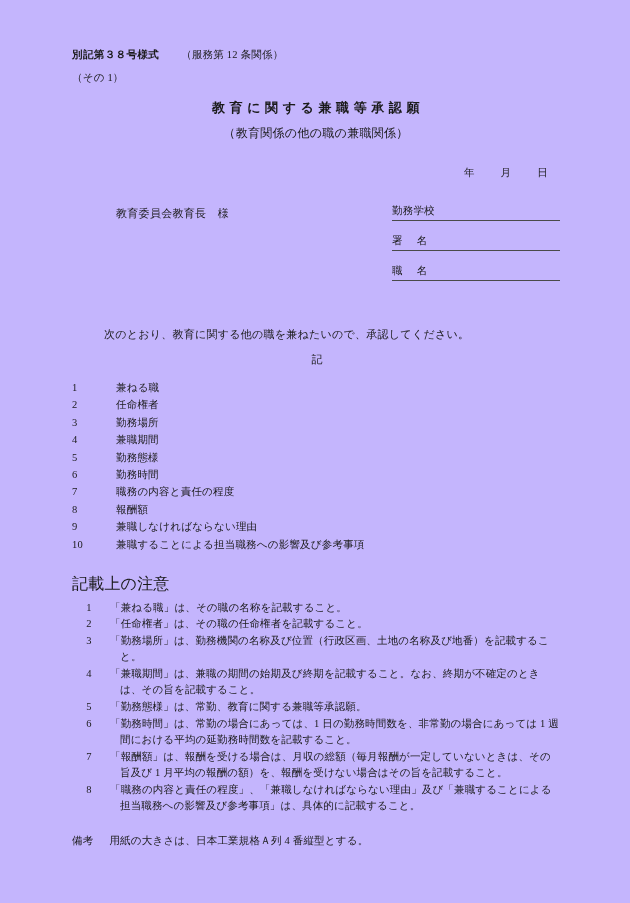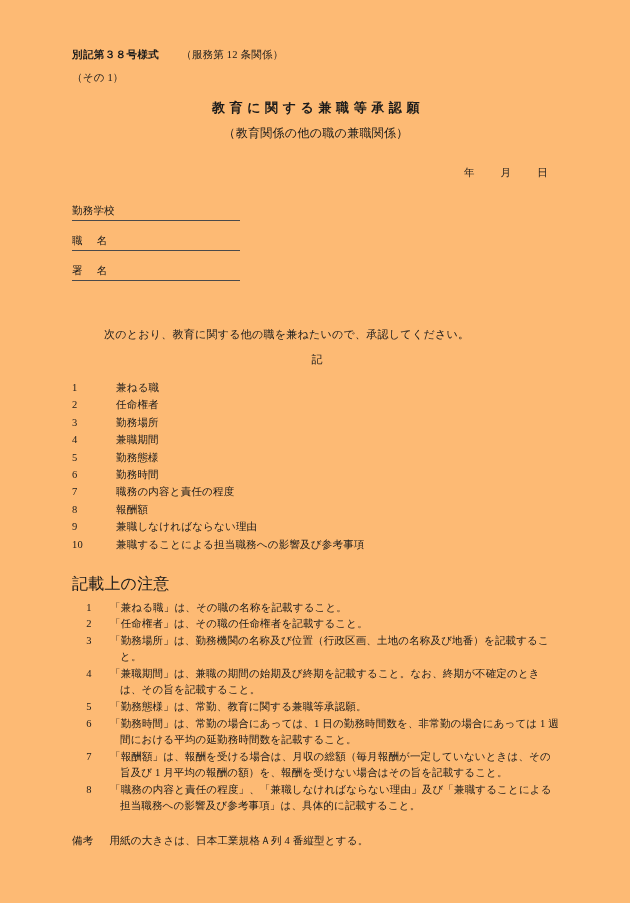--- a/index.html
+++ b/index.html
@@ -9,21 +9,21 @@
     background: #ffffff;
   }
   body {
     font-family: "Liberation Serif", "DejaVu Serif", serif;
     color: #1a1a1a;
   }
   .page {
     position: relative;
     width: 630px;
     height: 903px;
-    background: #fdba74;
+    background: #c4b5fd;
     overflow: hidden;
     box-sizing: border-box;
   }
   .sheet {
     position: absolute;
     left: 72px;
     top: 48px;
     width: 488px;
   }
 
@@ -219,32 +219,33 @@
     <div class="form-part">（その 1）</div>
 
     <h1 class="doc-title">教育に関する兼職等承認願</h1>
     <div class="doc-subtitle">（教育関係の他の職の兼職関係）</div>
 
     <div class="date-line">
       <span>年</span><span class="dsep"></span><span>月</span><span class="dsep"></span><span>日</span>
     </div>
 
     <div class="addr-row">
+      <div class="addressee">教育委員会教育長　様</div>
       <div class="sig-fields">
 
         <div class="sig-field">
           <span class="sig-label">勤務学校</span>
         </div>
 
         <div class="sig-field">
+          <span class="sig-label spread"><span>署</span><span class="gap"></span><span>名</span></span>
+        </div>
+
+        <div class="sig-field">
           <span class="sig-label spread"><span>職</span><span class="gap"></span><span>名</span></span>
-        </div>
-
-        <div class="sig-field">
-          <span class="sig-label spread"><span>署</span><span class="gap"></span><span>名</span></span>
         </div>
 
       </div>
     </div>
 
     <p class="body-sentence">次のとおり、教育に関する他の職を兼ねたいので、承認してください。</p>
     <div class="ki">記</div>
 
     <ul class="item-list">
       <li class="item-row">

